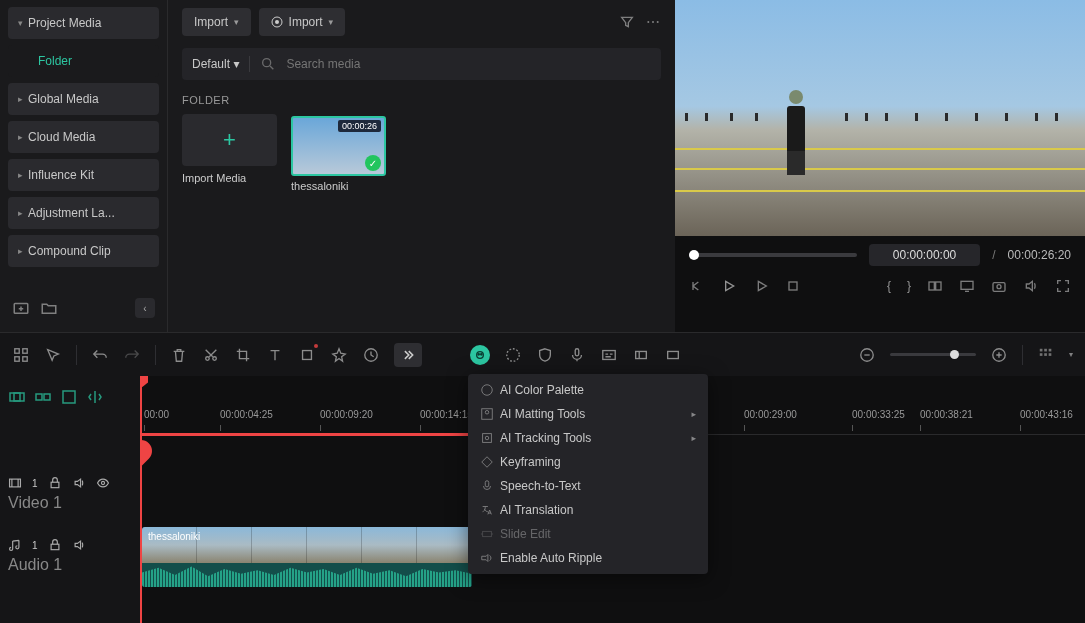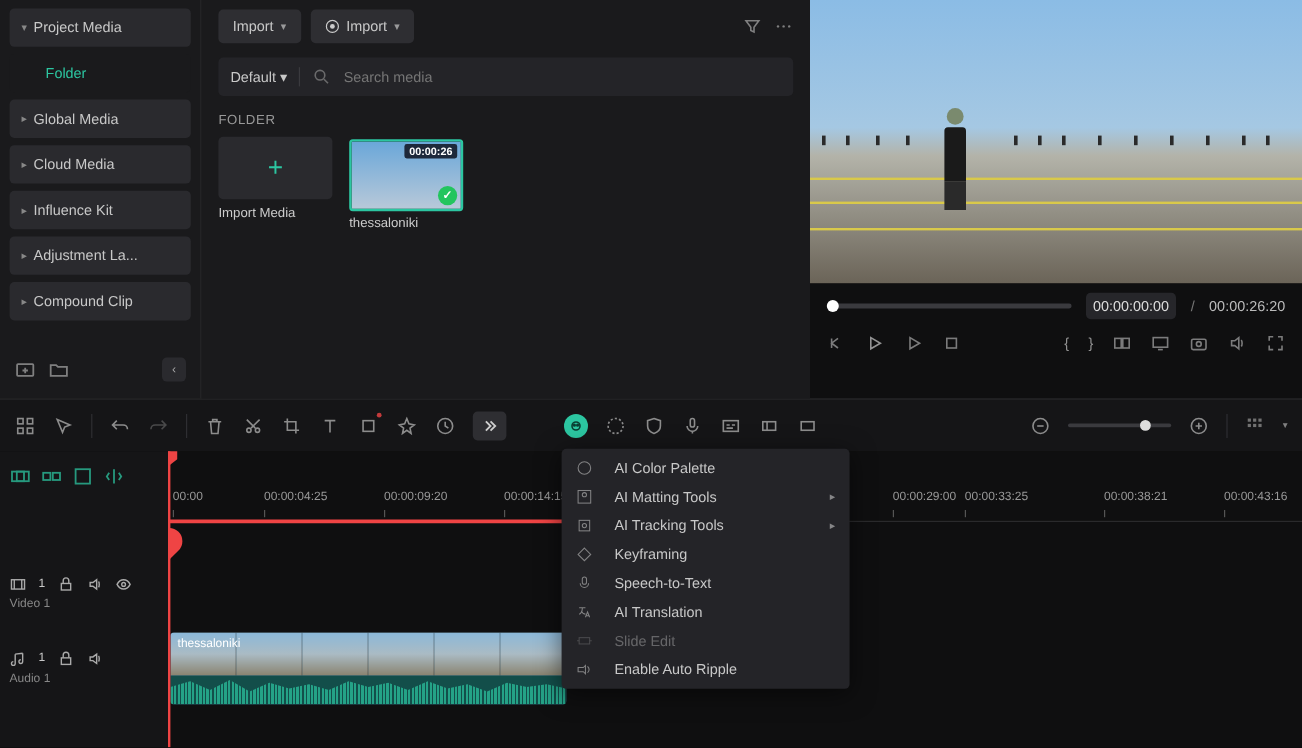--- a/index.html
+++ b/index.html
@@ -25,40 +25,40 @@
 .mp-topbar-right { margin-left: auto; display: flex; gap: 10px; align-items: center; }
 .icon-sm { width: 16px; height: 16px; opacity: .7; }
 .mp-searchrow { display: flex; align-items: center; margin-top: 12px; height: 32px; background: #242428; border-radius: 4px; padding: 0 10px; gap: 10px; }
 .mp-search { flex: 1; background: transparent; border: none; color: #aaa; outline: none; font-size: 12px; }
 .mp-divider { width: 1px; height: 16px; background: #3a3a3e; }
 .mp-section-label { font-size: 11px; letter-spacing: .5px; color: #999; margin: 14px 0 8px; }
 .mp-tiles { display: flex; gap: 14px; }
 .tile { width: 95px; }
 .tile-box { width: 95px; height: 52px; border-radius: 4px; background: #2a2a2e; display: flex; align-items: center; justify-content: center; position: relative; }
 .tile-box.import { }
-.tile-box.clip { border: 2px solid #2cc6a1; background: linear-gradient(#6aa7d9,#b8c9d9); position: relative; overflow: hidden; font-weight: bold; }
+.tile-box.clip { border: 2px solid #2cc6a1; background: linear-gradient(#6aa7d9,#b8c9d9); position: relative; overflow: hidden; }
 .tile-dur { position: absolute; top: 2px; right: 3px; background: #1e293b; color: #fff; font-size: 9px; padding: 1px 4px; border-radius: 2px; }
 .tile-check { position: absolute; bottom: 3px; right: 3px; width: 16px; height: 16px; background: #22c55e; border-radius: 50%; display: flex; align-items: center; justify-content: center; color: #fff; font-size: 10px; }
 .tile-label { font-size: 11px; margin-top: 6px; color: #ccc; text-align: left; }
 .plus { color: #2cc6a1; font-size: 22px; font-weight: 300; }
 
 .preview { width: 410px; display: flex; flex-direction: column; background: #0c0c0d; }
 .preview-video { flex: 1; background: linear-gradient(#8bbce5 0%, #a5c8e3 45%, #b3b3a9 55%, #6b6458 100%); position: relative; }
 .pv-figure { position: absolute; left: 110px; top: 90px; width: 22px; height: 85px; }
 .pv-head { width: 14px; height: 14px; background: #7a8a6e; border-radius: 50%; margin: 0 auto; }
 .pv-body { width: 18px; height: 45px; background: #1a1a1a; margin: 2px auto 0; border-radius: 3px 3px 0 0; }
 .pv-legs { width: 18px; height: 24px; background: #2a2a2a; margin: 0 auto; }
 .pv-crowd { position: absolute; top: 108px; left: 0; right: 0; height: 20px; }
 .pv-dot { position: absolute; width: 3px; height: 8px; background: #2a2a2a; top: 5px; }
 .pv-track { position: absolute; height: 2px; background: #d9c94a; left: 0; right: 0; }
 .preview-controls { height: 96px; padding: 8px 14px; background: #0f0f10; }
 .pc-seek { display: flex; align-items: center; gap: 12px; }
 .seekbar { flex: 1; height: 4px; background: #3a3a3e; border-radius: 2px; position: relative; }
 .seekdot { position: absolute; left: 0; top: -3px; width: 10px; height: 10px; background: #fff; border-radius: 50%; }
-.timebox { background: #26262a; padding: 4px 6px; border-radius: 4px; font-size: 12px; color: #ddd; }
+.timebox { background: #26262a; padding: 4px 24px; border-radius: 4px; font-size: 12px; color: #ddd; }
 .timesep { color: #777; }
 .timetext { font-size: 12px; color: #bbb; }
 .pc-buttons { display: flex; gap: 16px; align-items: center; margin-top: 12px; }
 .pc-buttons .sp { flex: 1; }
 
 .toolbar { height: 44px; background: #151517; border-top: 1px solid #2a2a2c; display: flex; align-items: center; padding: 0 12px; gap: 14px; }
 .tb-sep { width: 1px; height: 20px; background: #2e2e32; }
 .tb-icon { width: 18px; height: 18px; display: flex; align-items: center; justify-content: center; opacity: .8; cursor: pointer; }
 .tb-icon.redo { opacity: .35; }
 .tb-more { width: 28px; height: 24px; border-radius: 4px; background: #2e2e32; display: flex; align-items: center; justify-content: center; }
@@ -68,40 +68,40 @@
 .tb-ai { width: 20px; height: 20px; border-radius: 50%; background: #2cc6a1; display: flex; align-items: center; justify-content: center; }
 .red-dot { position: relative; }
 .red-dot::after { content: ''; position: absolute; top: -2px; right: -2px; width: 4px; height: 4px; background: #ef4444; border-radius: 50%; }
 
 .timeline { flex: 1; background: #0f0f10; display: flex; position: relative; }
 .tl-left { width: 140px; background: #151517; padding: 4px 8px; }
 .tl-trackcontrols { display: flex; gap: 8px; margin: 8px 0 14px; }
 .tl-tc-icon { width: 18px; height: 18px; opacity: .75; }
 .tl-track-header { height: 60px; display: flex; flex-direction: column; justify-content: center; gap: 4px; margin-top: 58px; }
 .tl-th-row { display: flex; align-items: center; gap: 10px; font-size: 10px; }
-.tl-track-label { font-size: 10px; color: #888; }
+.tl-track-label { font-size: 16px; color: #888; }
 .tl-right { flex: 1; position: relative; overflow: hidden; }
 .ruler { height: 30px; display: flex; align-items: center; position: relative; border-bottom: 1px solid #2a2a2c; margin-top: 29px; }
 .ruler-tick { position: absolute; font-size: 10px; color: #999; top: 4px; }
 .ruler-tick::after { content: ''; position: absolute; left: 0; top: 16px; width: 1px; height: 6px; background: #555; }
 .playhead { position: absolute; left: 0; top: 0; bottom: 0; width: 2px; background: #ef4444; z-index: 5; }
 .playhead-handle { position: absolute; left: -6px; top: -2px; width: 14px; height: 14px; background: #ef4444; clip-path: polygon(0 0, 100% 0, 100% 60%, 50% 100%, 0 60%); }
 .playhead-grip { position: absolute; left: -10px; top: 64px; width: 22px; height: 22px; background: #ef4444; border-radius: 50% 50% 50% 0; transform: rotate(-45deg); }
 .tracks { position: relative; }
 .track-lane { height: 64px; position: absolute; left: 0; right: 0; }
 .clip { position: absolute; height: 60px; background: #2a4a5a; border-radius: 3px; top: 2px; overflow: hidden; }
 .clip-thumbs { height: 36px; display: flex; }
 .clip-thumb { flex: 1; background: linear-gradient(#8bb8d9 0%, #aabbc4 50%, #8a8470 100%); border-right: 1px solid rgba(0,0,0,.2); }
 .clip-name { position: absolute; left: 6px; top: 4px; font-size: 10px; color: #fff; z-index: 2; }
 .clip-wave { position: absolute; bottom: 0; left: 0; right: 0; height: 24px; background: #134e4a; }
 .wave-path { height: 100%; background: repeating-linear-gradient(90deg, #2cc6a1 0 2px, #134e4a 2px 3px); opacity: .7; clip-path: polygon(0 40%, 5% 20%, 10% 50%, 15% 15%, 20% 55%, 25% 25%, 30% 45%, 35% 30%, 40% 50%, 45% 20%, 50% 40%, 55% 25%, 60% 50%, 65% 20%, 70% 45%, 75% 30%, 80% 55%, 85% 25%, 90% 40%, 95% 30%, 100% 45%, 100% 100%, 0 100%); }
 .redline { position: absolute; left: 0; width: 330px; top: 28px; height: 3px; background: #ef4444; border-radius: 2px; }
 
 .context-menu { position: absolute; left: 468px; top: 374px; width: 240px; background: #242428; border-radius: 4px; box-shadow: 0 4px 20px rgba(0,0,0,.5); z-index: 50; padding: 4px 0; }
-.cm-item { height: 24px; display: flex; align-items: center; padding: 0 12px; gap: 18px; font-size: 12px; cursor: pointer; }
+.cm-item { height: 24px; display: flex; align-items: center; padding: 0 12px; gap: 6px; font-size: 12px; cursor: pointer; }
 .cm-item.highlight { outline: 2px solid #ef4444; outline-offset: -1px; }
 .cm-item.disabled { opacity: .4; }
 .cm-arrow { margin-left: auto; font-size: 9px; opacity: .6; }
 .cm-icon { width: 14px; height: 14px; opacity: .7; flex-shrink: 0; }
 
 svg { display: block; }
 </style>
 </head>
 <body>
 
@@ -472,21 +472,21 @@
         <div class="tl-track-label">Audio 1</div>
       </div>
     </div>
     <div class="tl-right">
       <div class="ruler">
         <span class="ruler-tick" style="left:4px">00:00</span>
         <span class="ruler-tick" style="left:80px">00:00:04:25</span>
         <span class="ruler-tick" style="left:180px">00:00:09:20</span>
         <span class="ruler-tick" style="left:280px">00:00:14:15</span>
         <span class="ruler-tick" style="left:604px">00:00:29:00</span>
-        <span class="ruler-tick" style="left:664px">00:00:33:25</span>
+        <span class="ruler-tick" style="left:712px">00:00:33:25</span>
         <span class="ruler-tick" style="left:780px">00:00:38:21</span>
         <span class="ruler-tick" style="left:880px">00:00:43:16</span>
         <div class="redline"></div>
       </div>
       <div class="playhead">
           <div class="playhead-handle"></div>
           <div class="playhead-grip"></div>
         </div>
       <div class="tracks">
         <div class="track-lane" style="top:90px">

